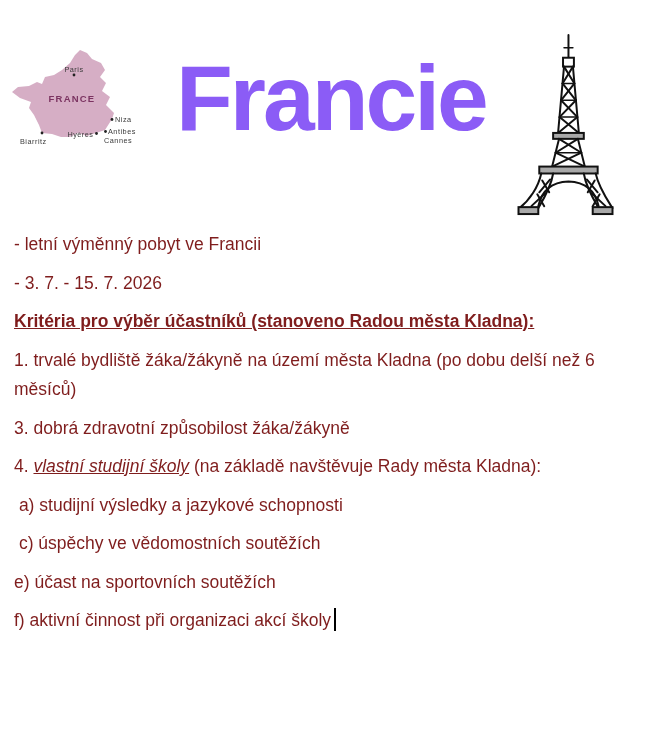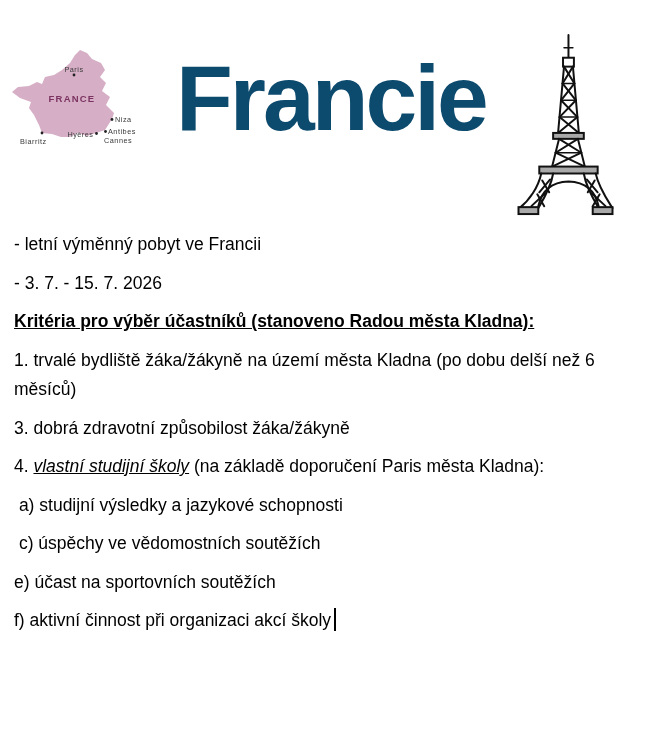--- a/index.html
+++ b/index.html
@@ -52,21 +52,21 @@
       <text class="map-city" x="66" y="30" text-anchor="middle">Paris</text>
       <text class="map-country" x="64" y="60" text-anchor="middle" fill="#7b3361">FRANCE</text>
       <text class="map-city" x="107" y="80">Niza</text>
       <text class="map-city" x="100" y="92">Antibes</text>
       <text class="map-city" x="96" y="100.5">Cannes</text>
       <text class="map-city" x="85.5" y="95" text-anchor="end">Hyères</text>
       <text class="map-city" x="12" y="101.5">Biarritz</text>
     </svg>
   </div>
 
-  <div class="doc-title" style="color: #0c4a6e;">Francie</div>
+  <div class="doc-title" style="color: #8b5cf6;">Francie</div>
 
   <div class="tower-figure">
     <svg viewBox="0 0 105 190" xmlns="http://www.w3.org/2000/svg" stroke="#111" fill="none" stroke-width="2" stroke-linecap="round">
 
       <line x1="55.5" y1="3" x2="55.5" y2="26"></line>
       <line x1="51" y1="16" x2="60" y2="16" stroke-width="1.5"></line>
 
       <rect x="50" y="26" width="11" height="9" fill="#fff"></rect>
 
       <line x1="51" y1="35" x2="45" y2="102"></line>
@@ -110,26 +110,26 @@
       <line x1="82" y1="150" x2="75" y2="162"></line>
         <line x1="74" y1="149" x2="85" y2="162"></line>
       <line x1="87" y1="164" x2="80" y2="176"></line>
         <line x1="79" y1="163" x2="93" y2="176"></line>
 
       <rect x="5" y="177" width="20" height="7" fill="#a9a9a9"></rect>
       <rect x="80" y="177" width="20" height="7" fill="#a9a9a9"></rect>
     </svg>
   </div>
 
-  <div class="doc-body" style="color: #000000;">
+  <div class="doc-body" style="color: #7f1d1d;">
       <div class="para"><span>- letní výměnný pobyt ve Francii</span></div>
       <div class="para"><span>- 3. 7. - 15. 7. 2026</span></div>
       <div class="para"><span style="font-weight: bold; text-decoration: underline;">Kritéria pro výběr účastníků (stanoveno Radou města Kladna):</span></div>
       <div class="para"><span>1. trvalé bydliště žáka/žákyně na území města Kladna (po dobu delší než 6</span><br><span>měsíců)</span></div>
       <div class="para"><span>3. dobrá zdravotní způsobilost žáka/žákyně</span></div>
-      <div class="para"><span>4. </span><span style="font-style: italic; text-decoration: underline;">vlastní studijní školy</span><span> (na základě doporučení Paris města Kladna):</span></div>
+      <div class="para"><span>4. </span><span style="font-style: italic; text-decoration: underline;">vlastní studijní školy</span><span> (na základě navštěvuje Rady města Kladna):</span></div>
       <div class="para"><span> a) studijní výsledky a jazykové schopnosti</span></div>
       <div class="para"><span> c) úspěchy ve vědomostních soutěžích</span></div>
       <div class="para"><span>e) účast na sportovních soutěžích</span></div>
       <div class="para"><span>f) aktivní činnost při organizaci akcí školy</span><span class="caret"></span></div>
     </div>
 
 </div>
 
 </body></html>

